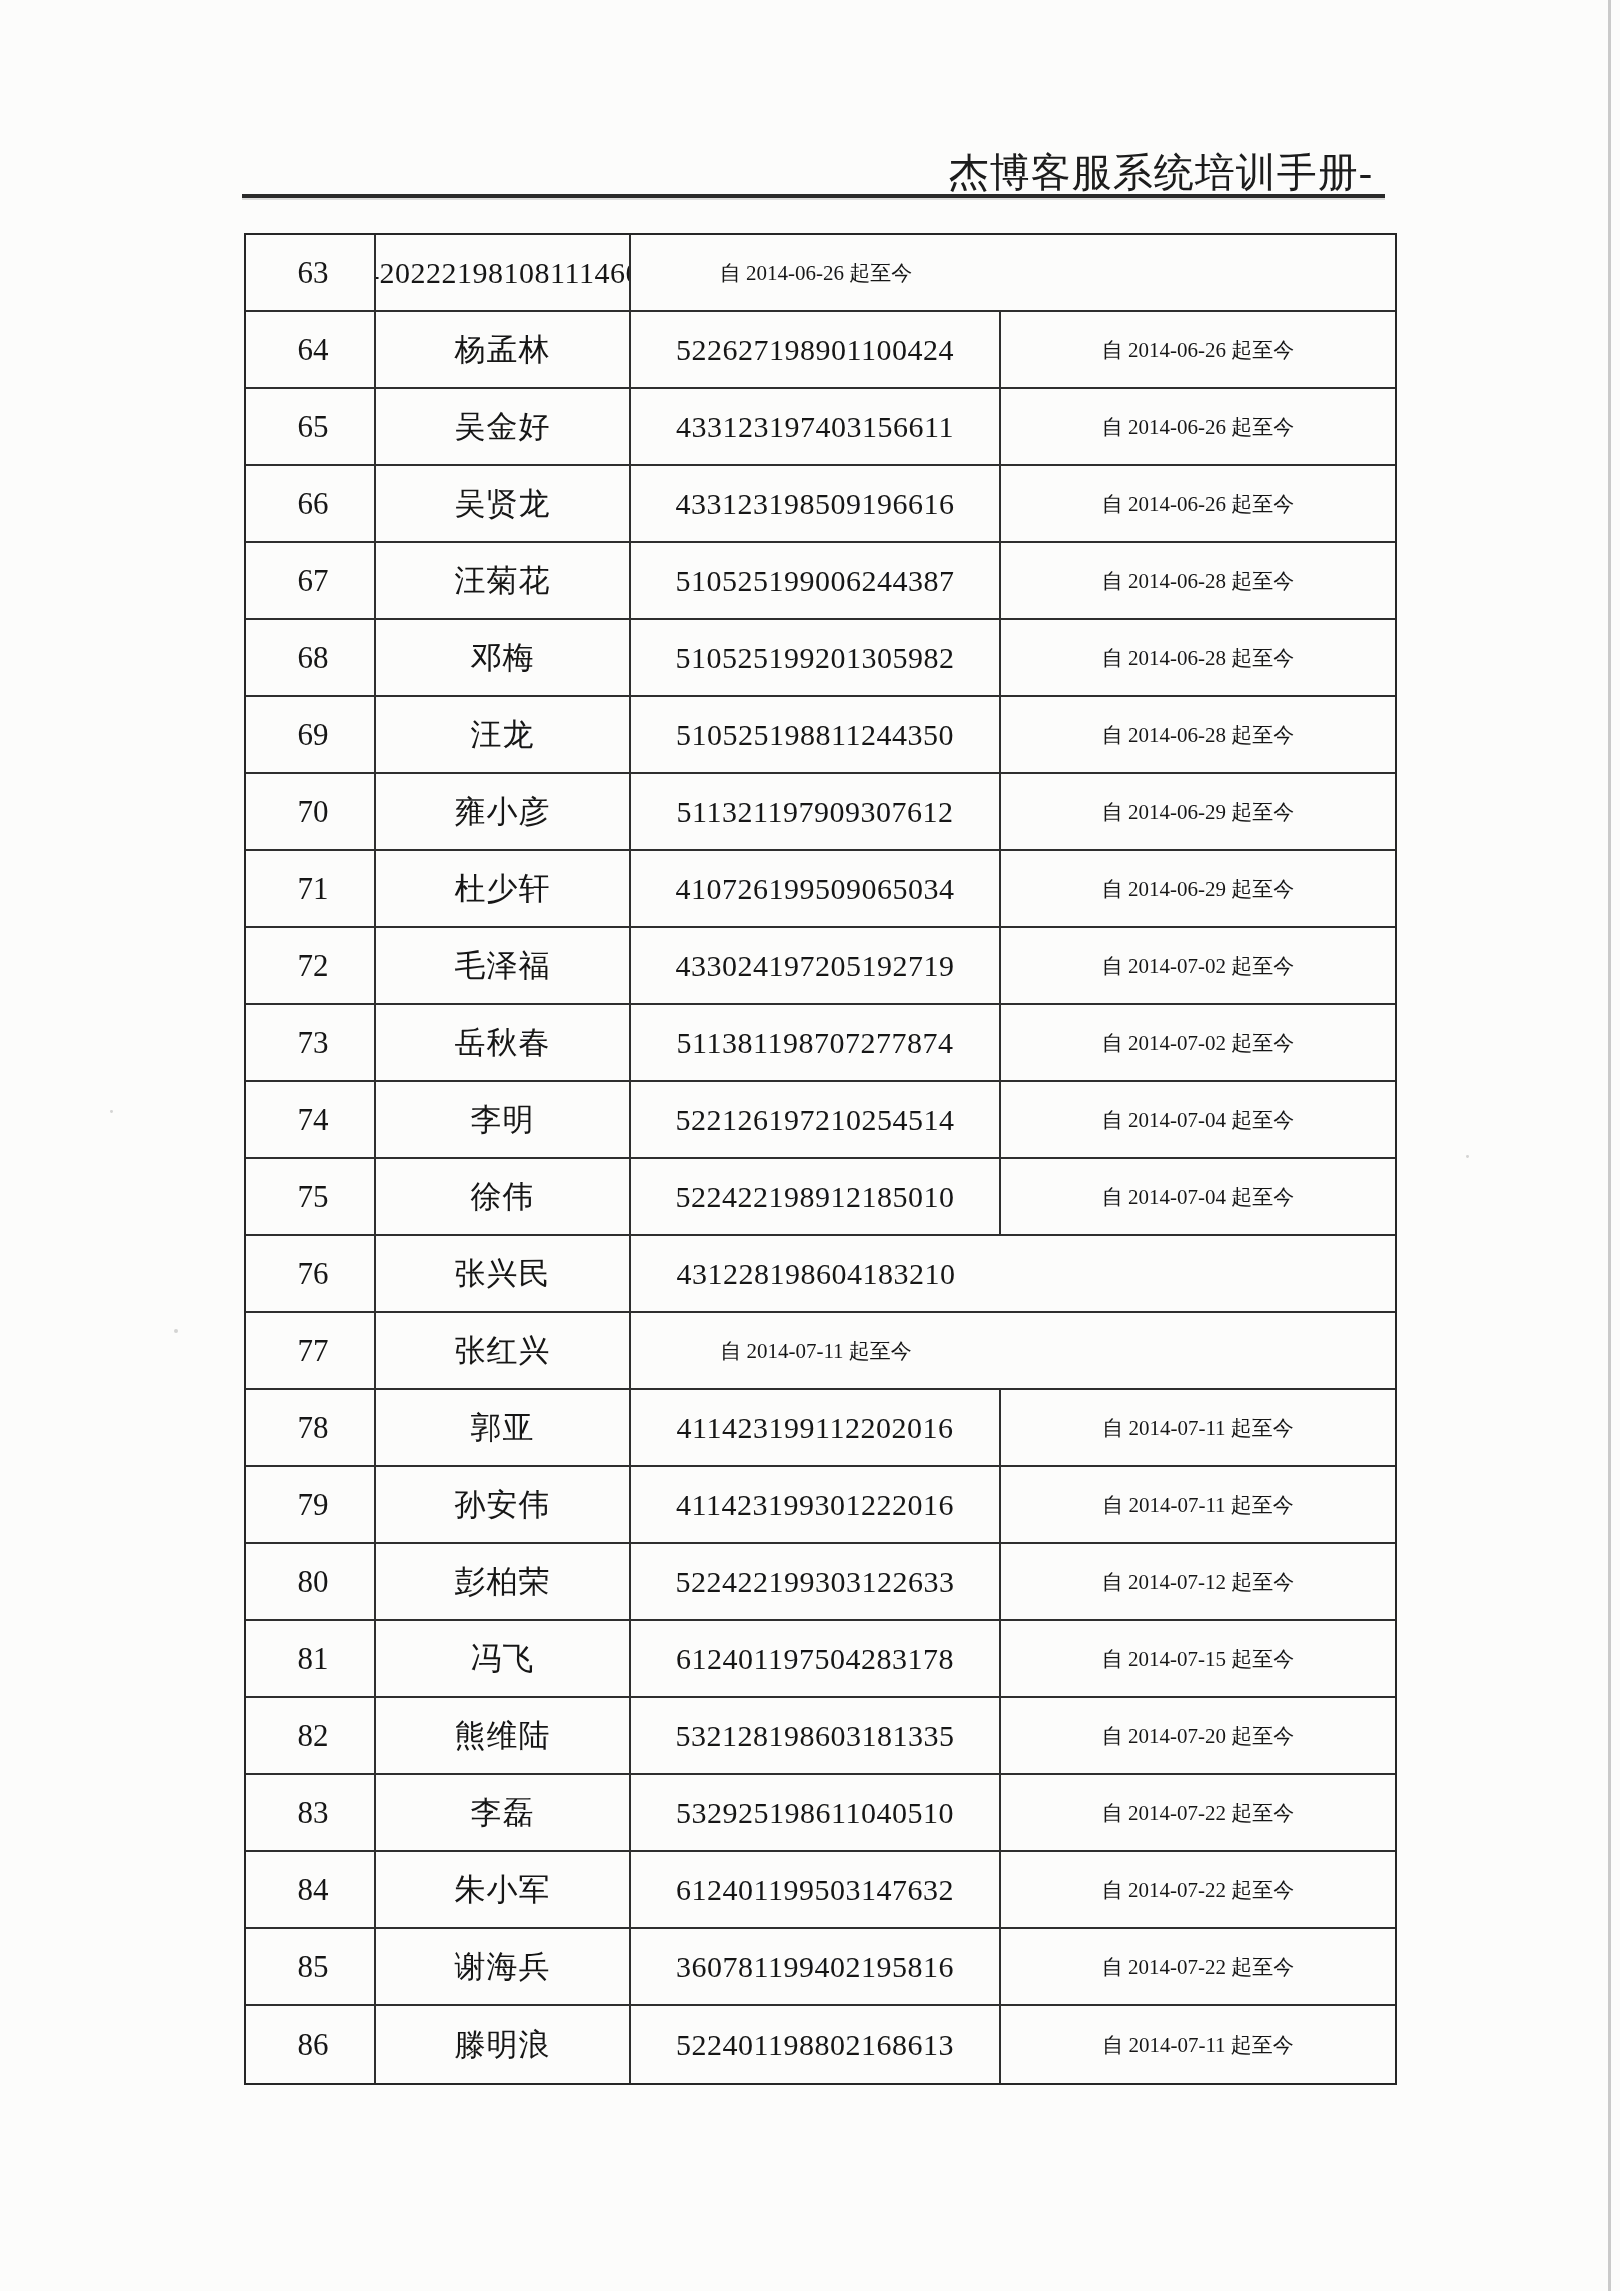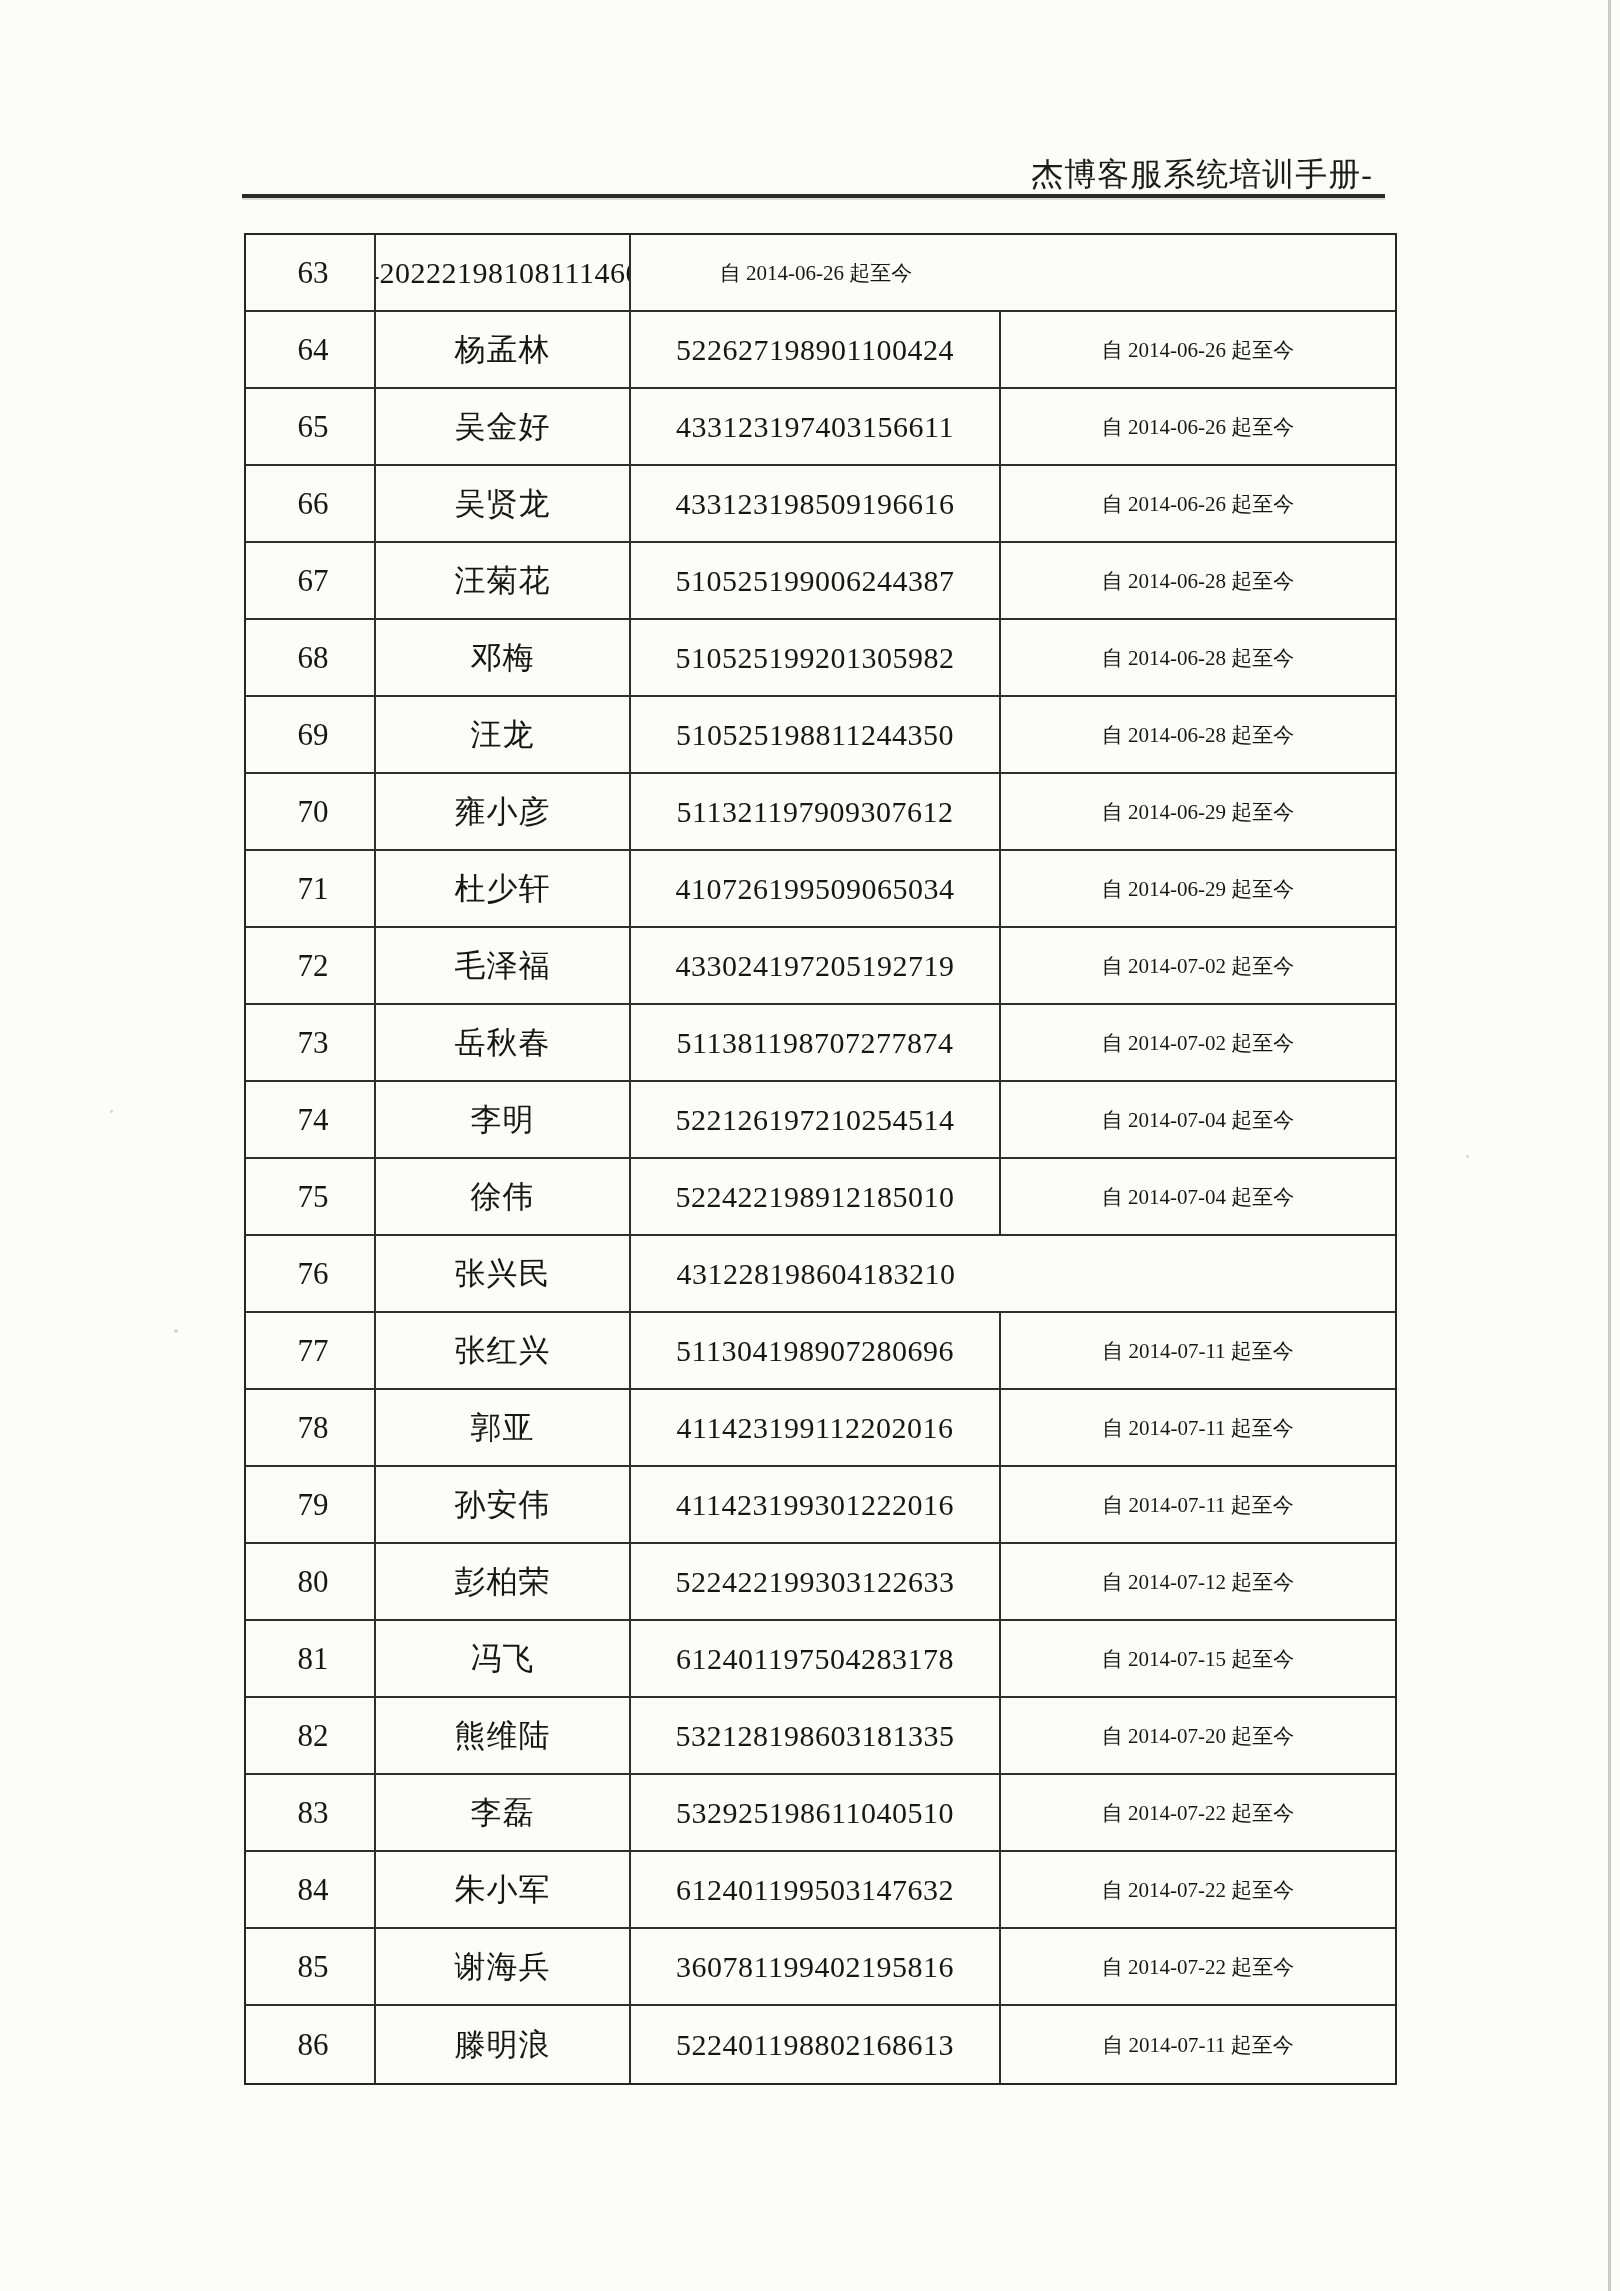--- a/index.html
+++ b/index.html
@@ -7,23 +7,23 @@
     position: relative;
     width: 1620px;
     height: 2292px;
     background: #fcfcfb;
     font-family: "Liberation Serif", "DejaVu Serif", serif;
     color: #161616;
     overflow: hidden;
   }
   .header-title {
     position: absolute;
-    top: 153px;
+    top: 145px;
     right: 247px;
-    font-size: 32px;
+    font-size: 40px;
     letter-spacing: 1px;
     white-space: nowrap;
     color: #1c1c1c;
   }
   .header-rule {
     position: absolute;
     left: 242px;
     top: 194px;
     width: 1143px;
     height: 3.9px;
@@ -180,21 +180,20 @@
 
     <div class="tr">
       <div class="td c-no">76</div>
       <div class="td c-name">张兴民</div>
       <div class="td c-id">431228198604183210</div>
     </div>
 
     <div class="tr">
       <div class="td c-no">77</div>
       <div class="td c-name">张红兴</div>
-      <div class="td c-id">511304198907280696</div>
       <div class="td c-period">自 2014-07-11 起至今</div>
     </div>
 
     <div class="tr">
       <div class="td c-no">78</div>
       <div class="td c-name">郭亚</div>
       <div class="td c-id">411423199112202016</div>
       <div class="td c-period">自 2014-07-11 起至今</div>
     </div>
 

